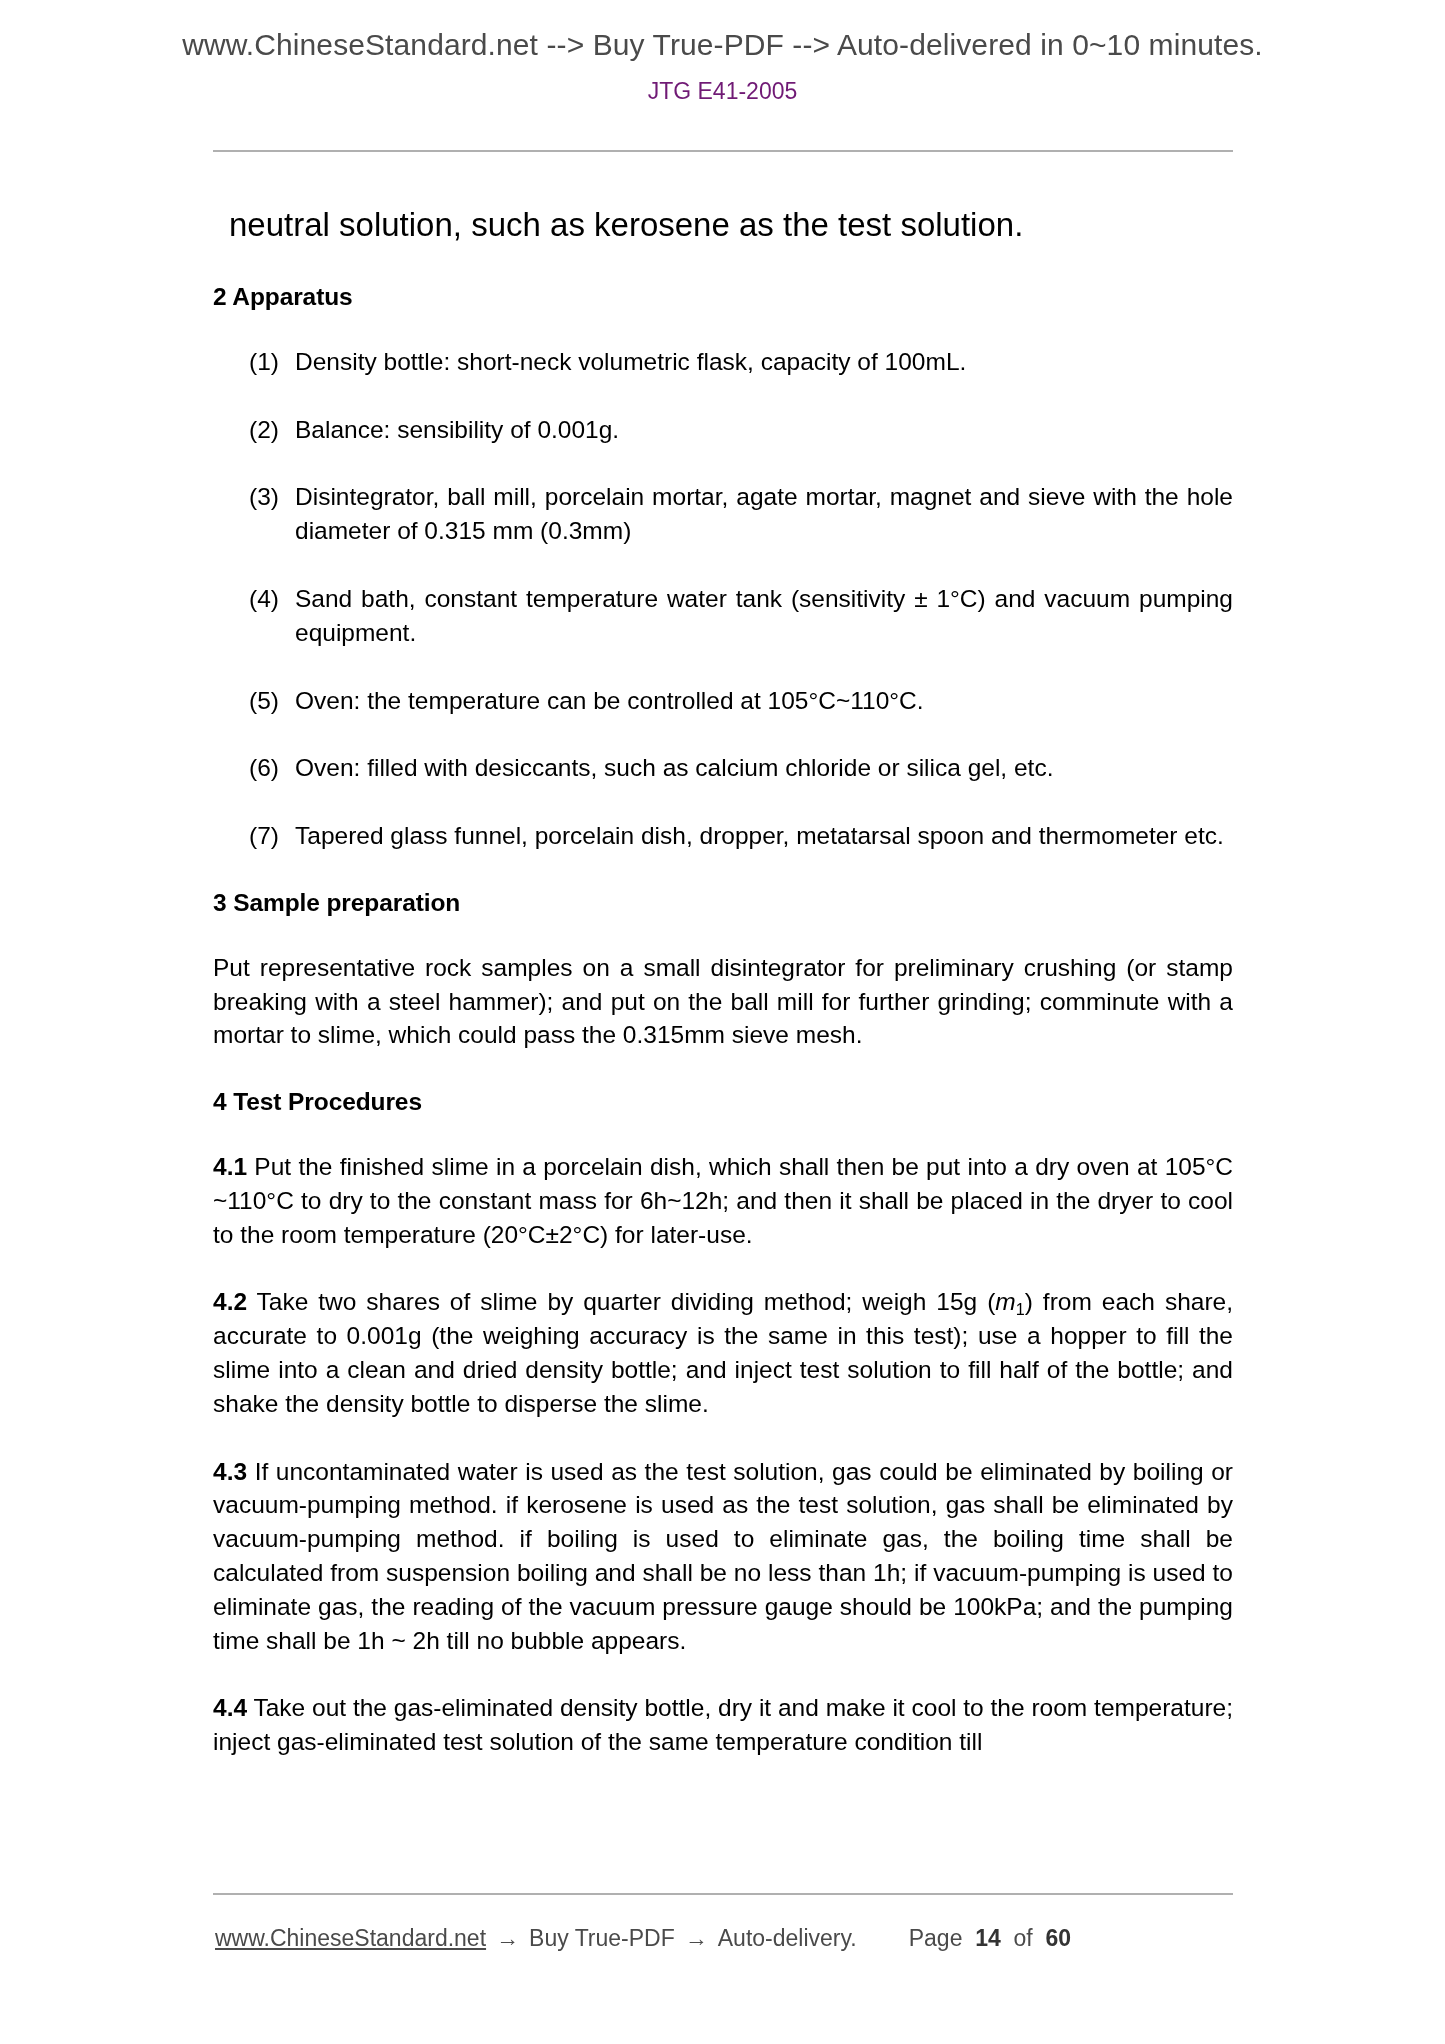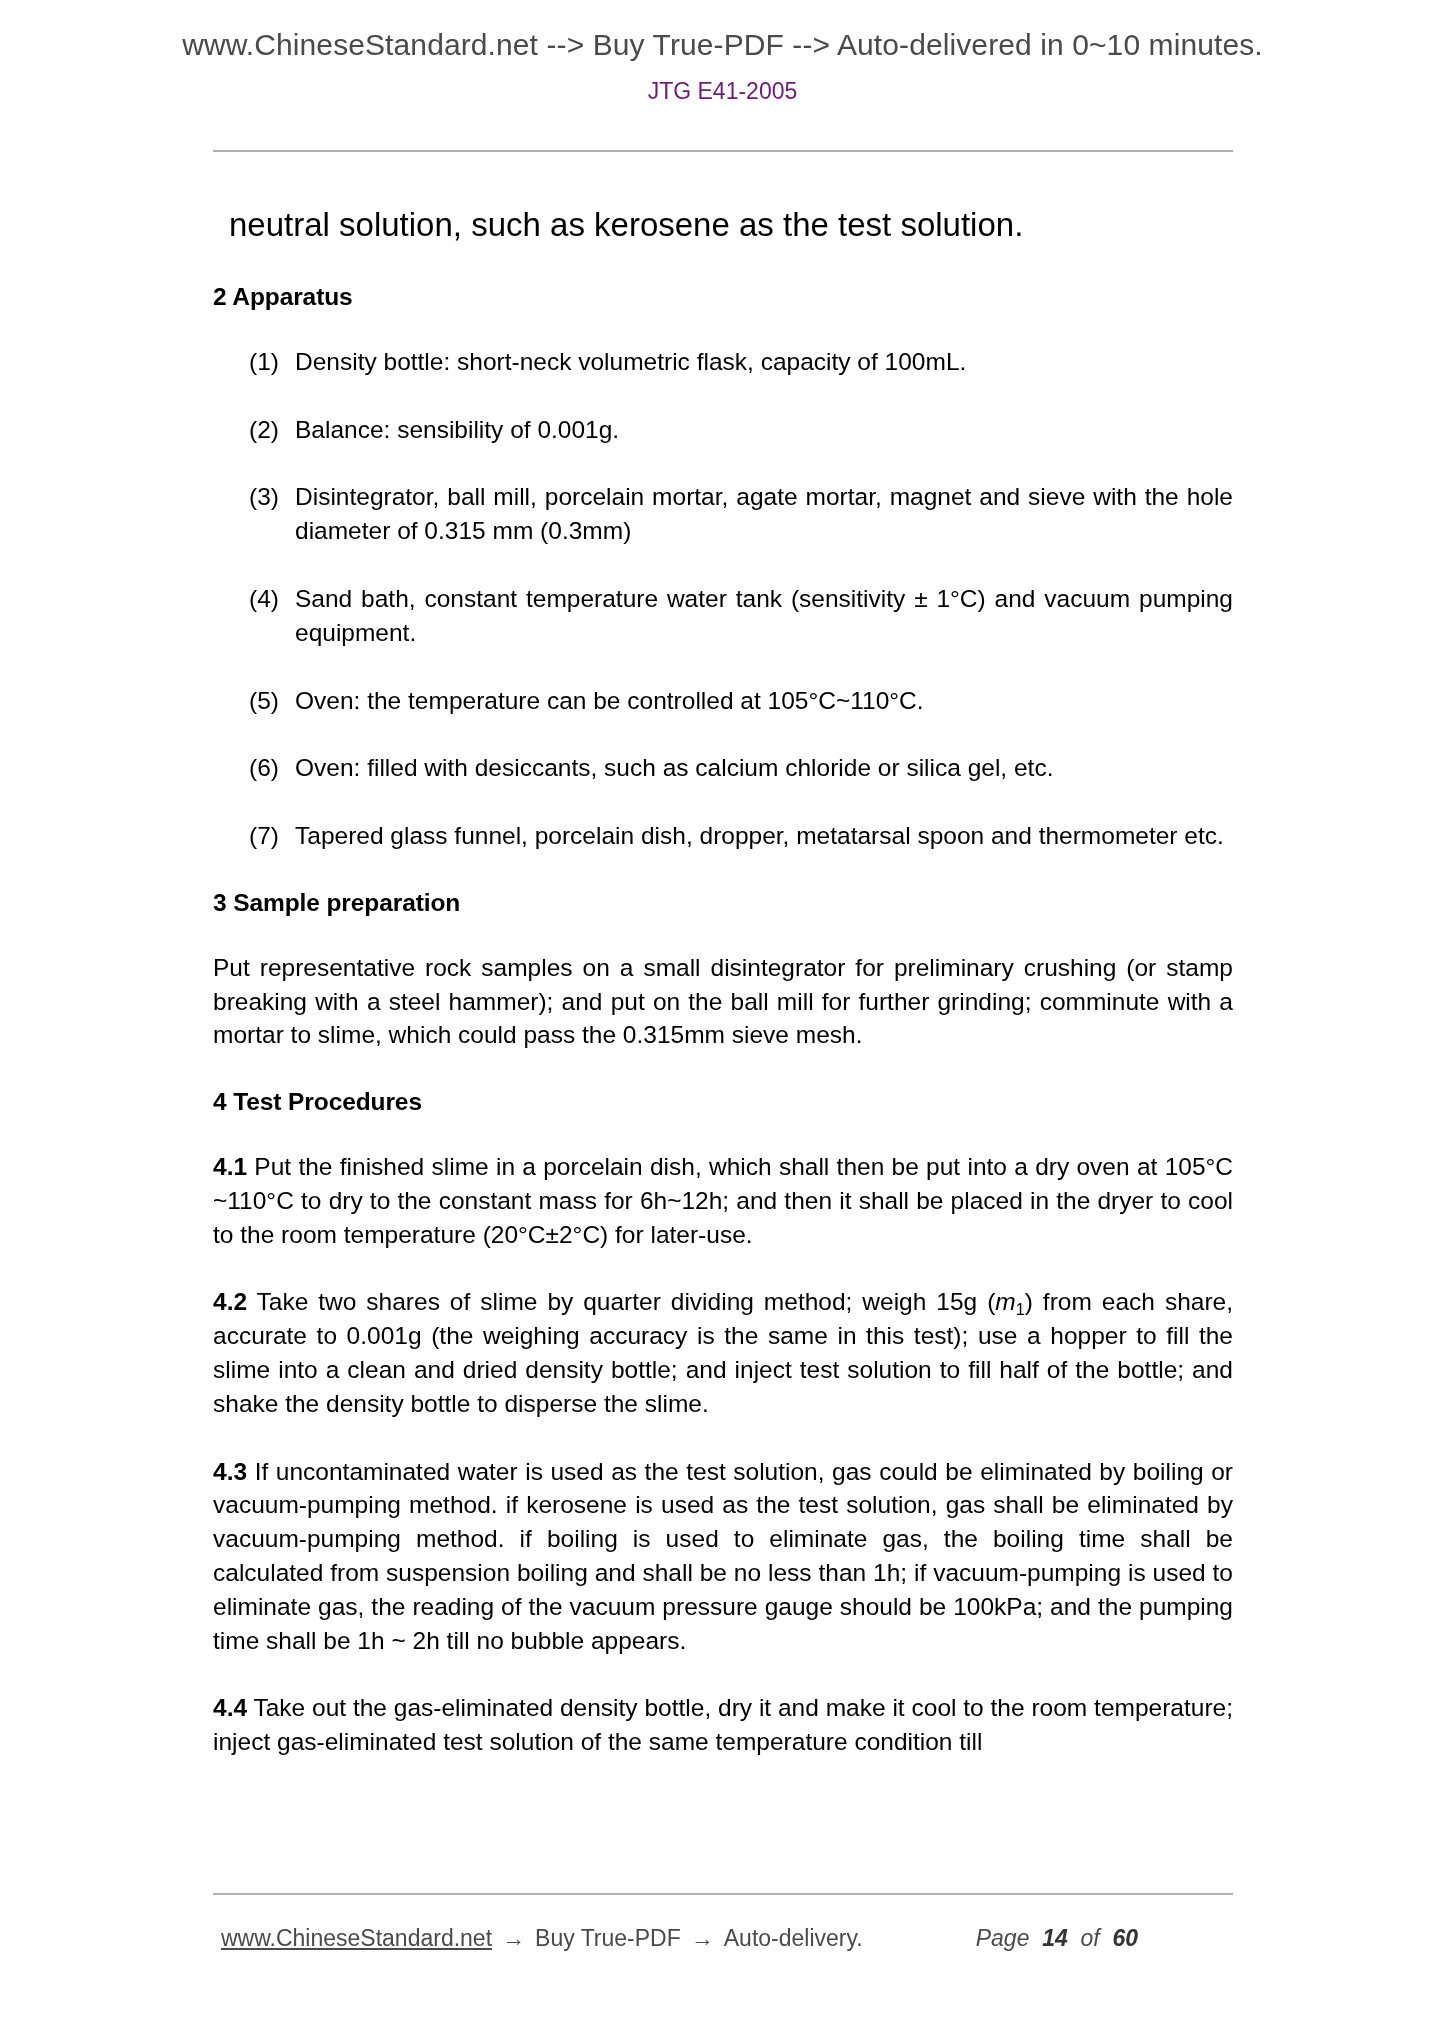--- a/index.html
+++ b/index.html
@@ -133,27 +133,26 @@
     width: 1020px;
     display: flex;
     align-items: baseline;
     justify-content: flex-start;
     font-size: 23px;
     color: #4a4a4a;
     white-space: nowrap;
   }
   .footer .f-site {
     text-decoration: underline;
-    margin-left: 8px;
+    margin-left: 2px;
     text-align: right;
   }
   .footer .f-arrow { margin: 0 10px; }
   .footer .f-page {
-    margin-left: 113px;
-    font-style: italic;
+    margin-left: 52px;
   }
   .footer .f-page b { font-weight: bold; color: #333; }
 </style>
 </head>
 <body>
 
 <div class="page">
 
   <div class="promo-header">www.ChineseStandard.net --&gt; Buy True-PDF --&gt; Auto-delivered in 0~10 minutes.</div>
 

